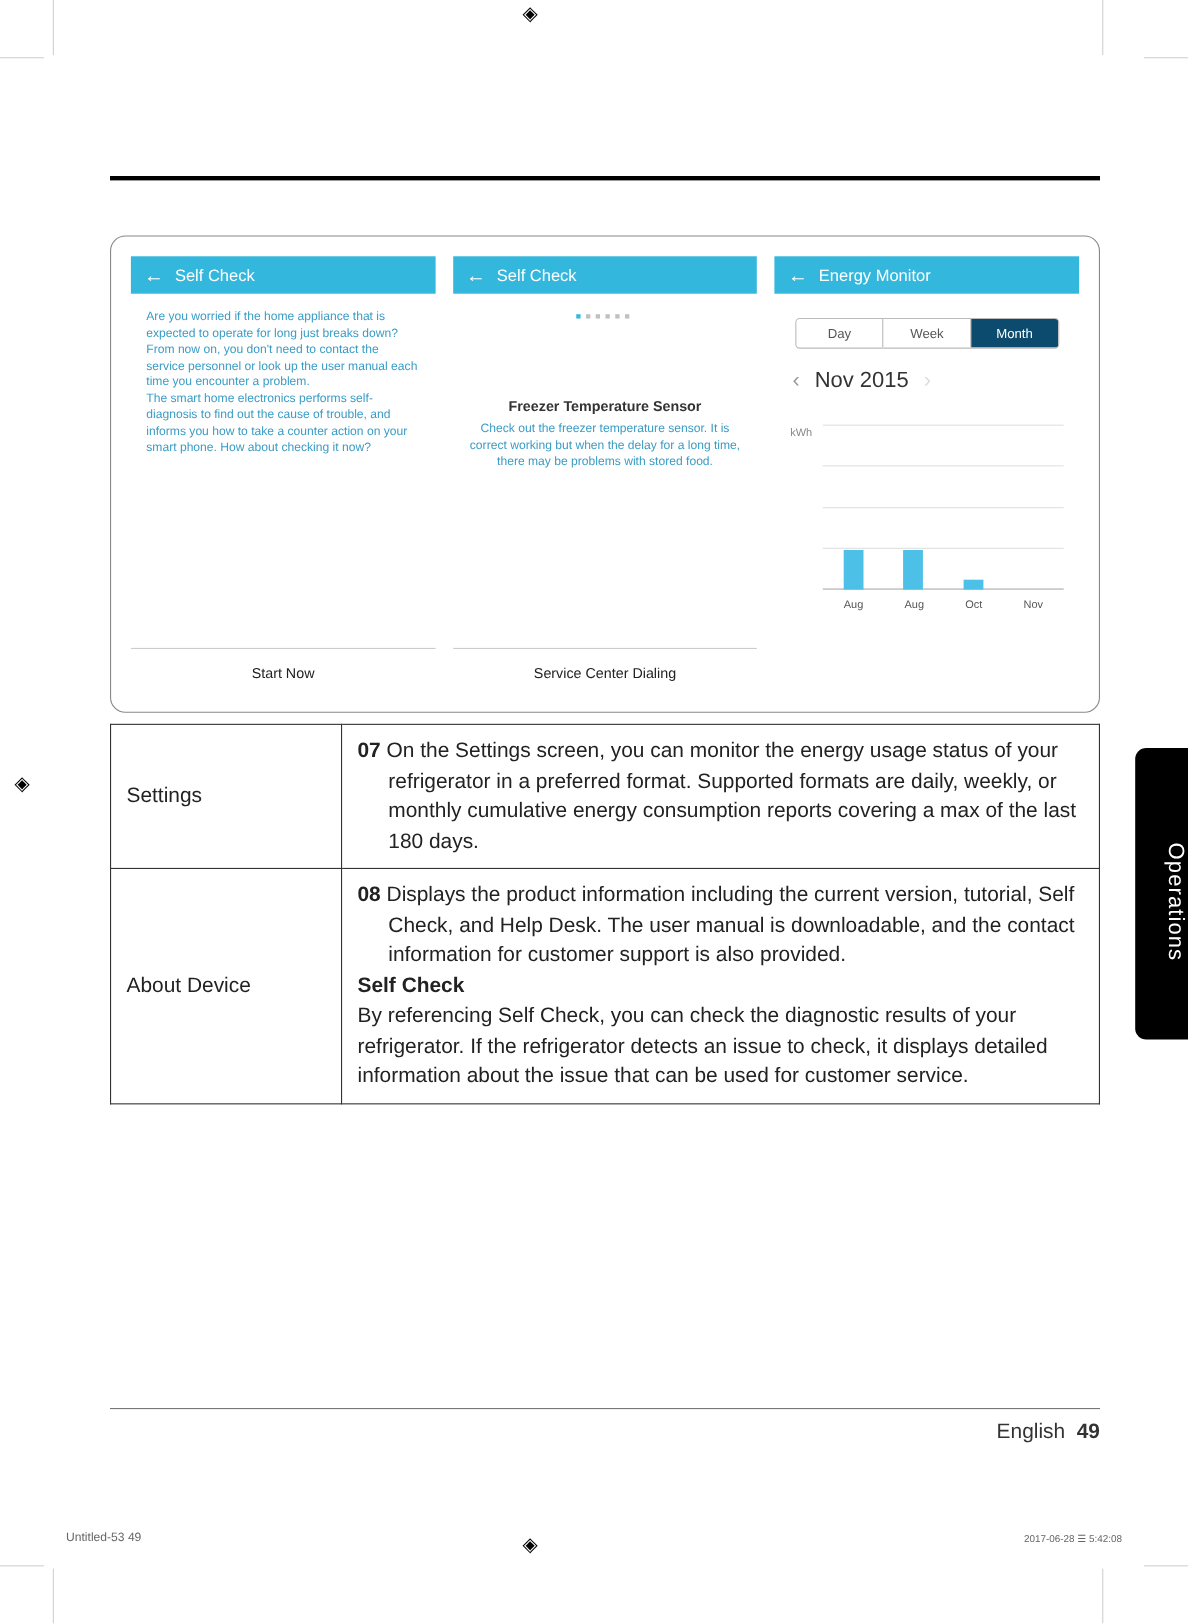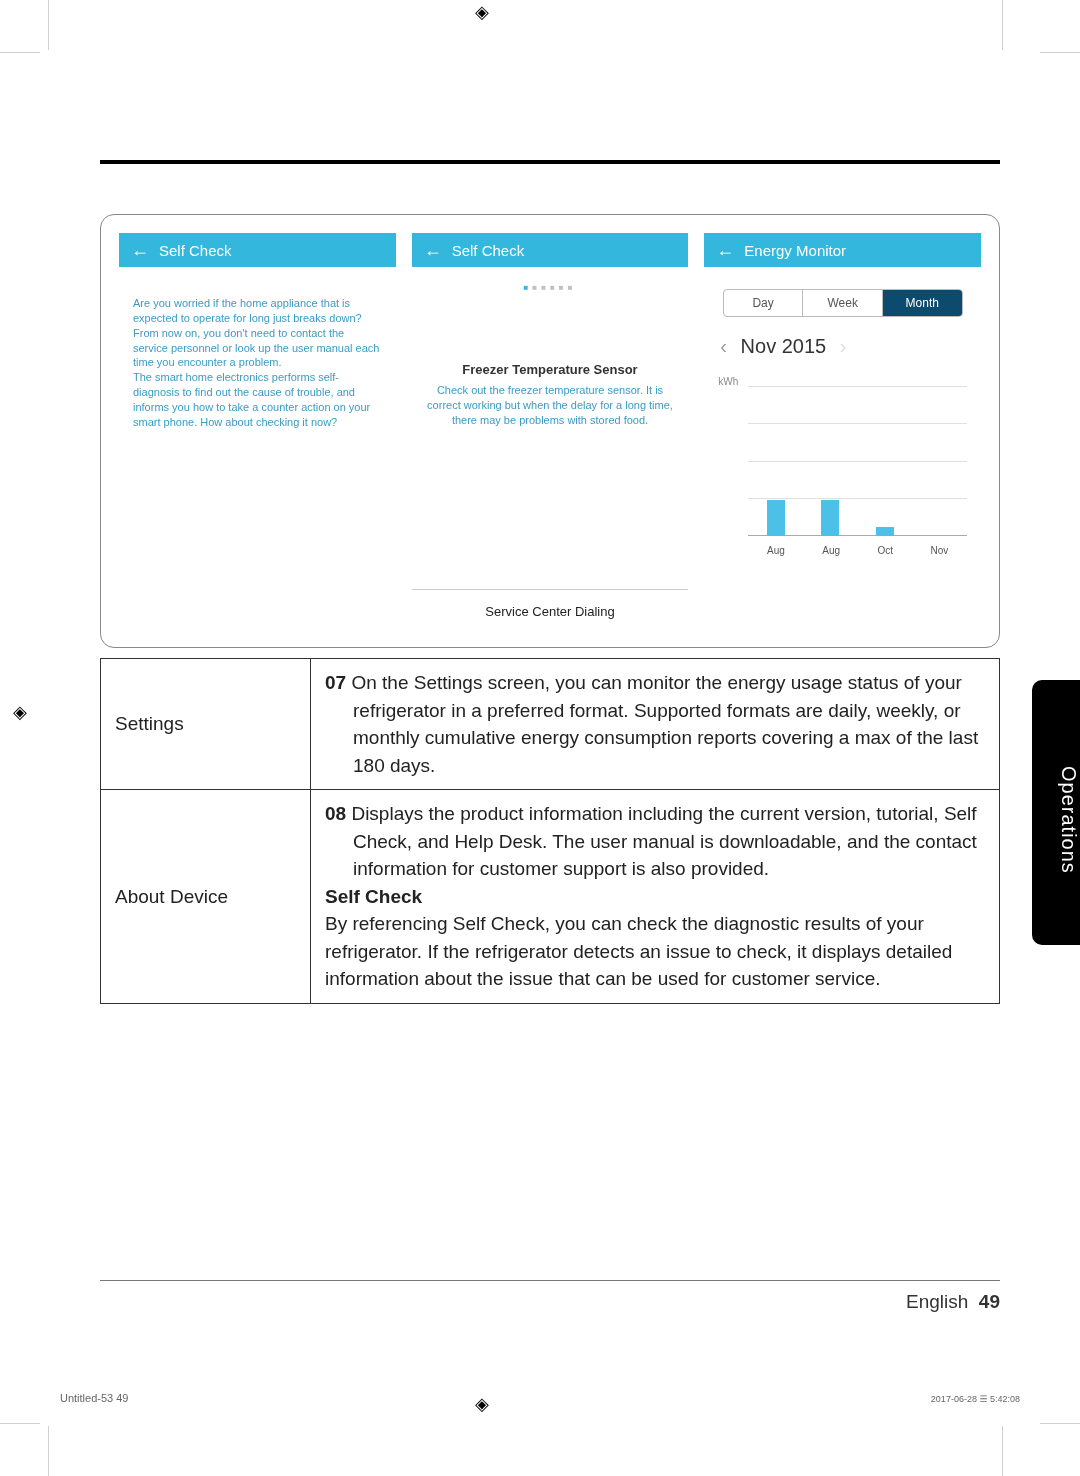--- a/index.html
+++ b/index.html
@@ -67,21 +67,20 @@
     font-size: 11px;
     overflow: hidden;
   }
 
   
   .blue-para {
     color: #3a9cc5;
     font-size: 11px;
     line-height: 1.35;
     padding: 4px 6px;
-    margin-top: 15px;
   }
   .phone-bottom-btn {
     border-top: 1px solid #ccc;
     text-align: center;
     font-size: 13px;
     padding: 14px 0;
     color: #222;
   }
 
   
@@ -136,21 +135,21 @@
     color:#333;
   }
   .month-nav .chev { color:#999; font-size:20px; margin:0 8px; }
   .chart-area {
     position:relative;
     height: 180px;
     padding: 0 6px;
   }
   .ylab {
     position:absolute;
-    left:6px; top:0;
+    left:6px; top:12px;
     font-size:10px;
     color:#888;
   }
   .grid {
     position:absolute;
     left:36px; right:6px; top:10px;
     height: 150px;
     border-bottom:1px solid #aaa;
   }
   .grid .gline { position:absolute; left:0; right:0; border-top:1px solid #e0e0e0; }
@@ -260,20 +259,21 @@
     <div class="phone">
       <div class="phone-header">
         <span class="arrow">←</span>
         <span>Self Check</span>
       </div>
       <div class="phone-body">
         <div class="blue-para" style="white-space:pre-line;">Are you worried if the home appliance that is expected to operate for long just breaks down?
 From now on, you don't need to contact the service personnel or look up the user manual each time you encounter a problem.
 The smart home electronics performs self-diagnosis to find out the cause of trouble, and informs you how to take a counter action on your smart phone. How about checking it now?</div>
       </div>
+      <div class="phone-bottom-btn">Start Now</div>
     </div>
 
     <div class="phone">
       <div class="phone-header">
         <span class="arrow">←</span>
         <span>Self Check</span>
       </div>
       <div class="phone-body">
         <div class="dots">
           <span class="on">■</span><span class="off">■</span><span class="off">■</span><span class="off">■</span><span class="off">■</span><span class="off">■</span>

